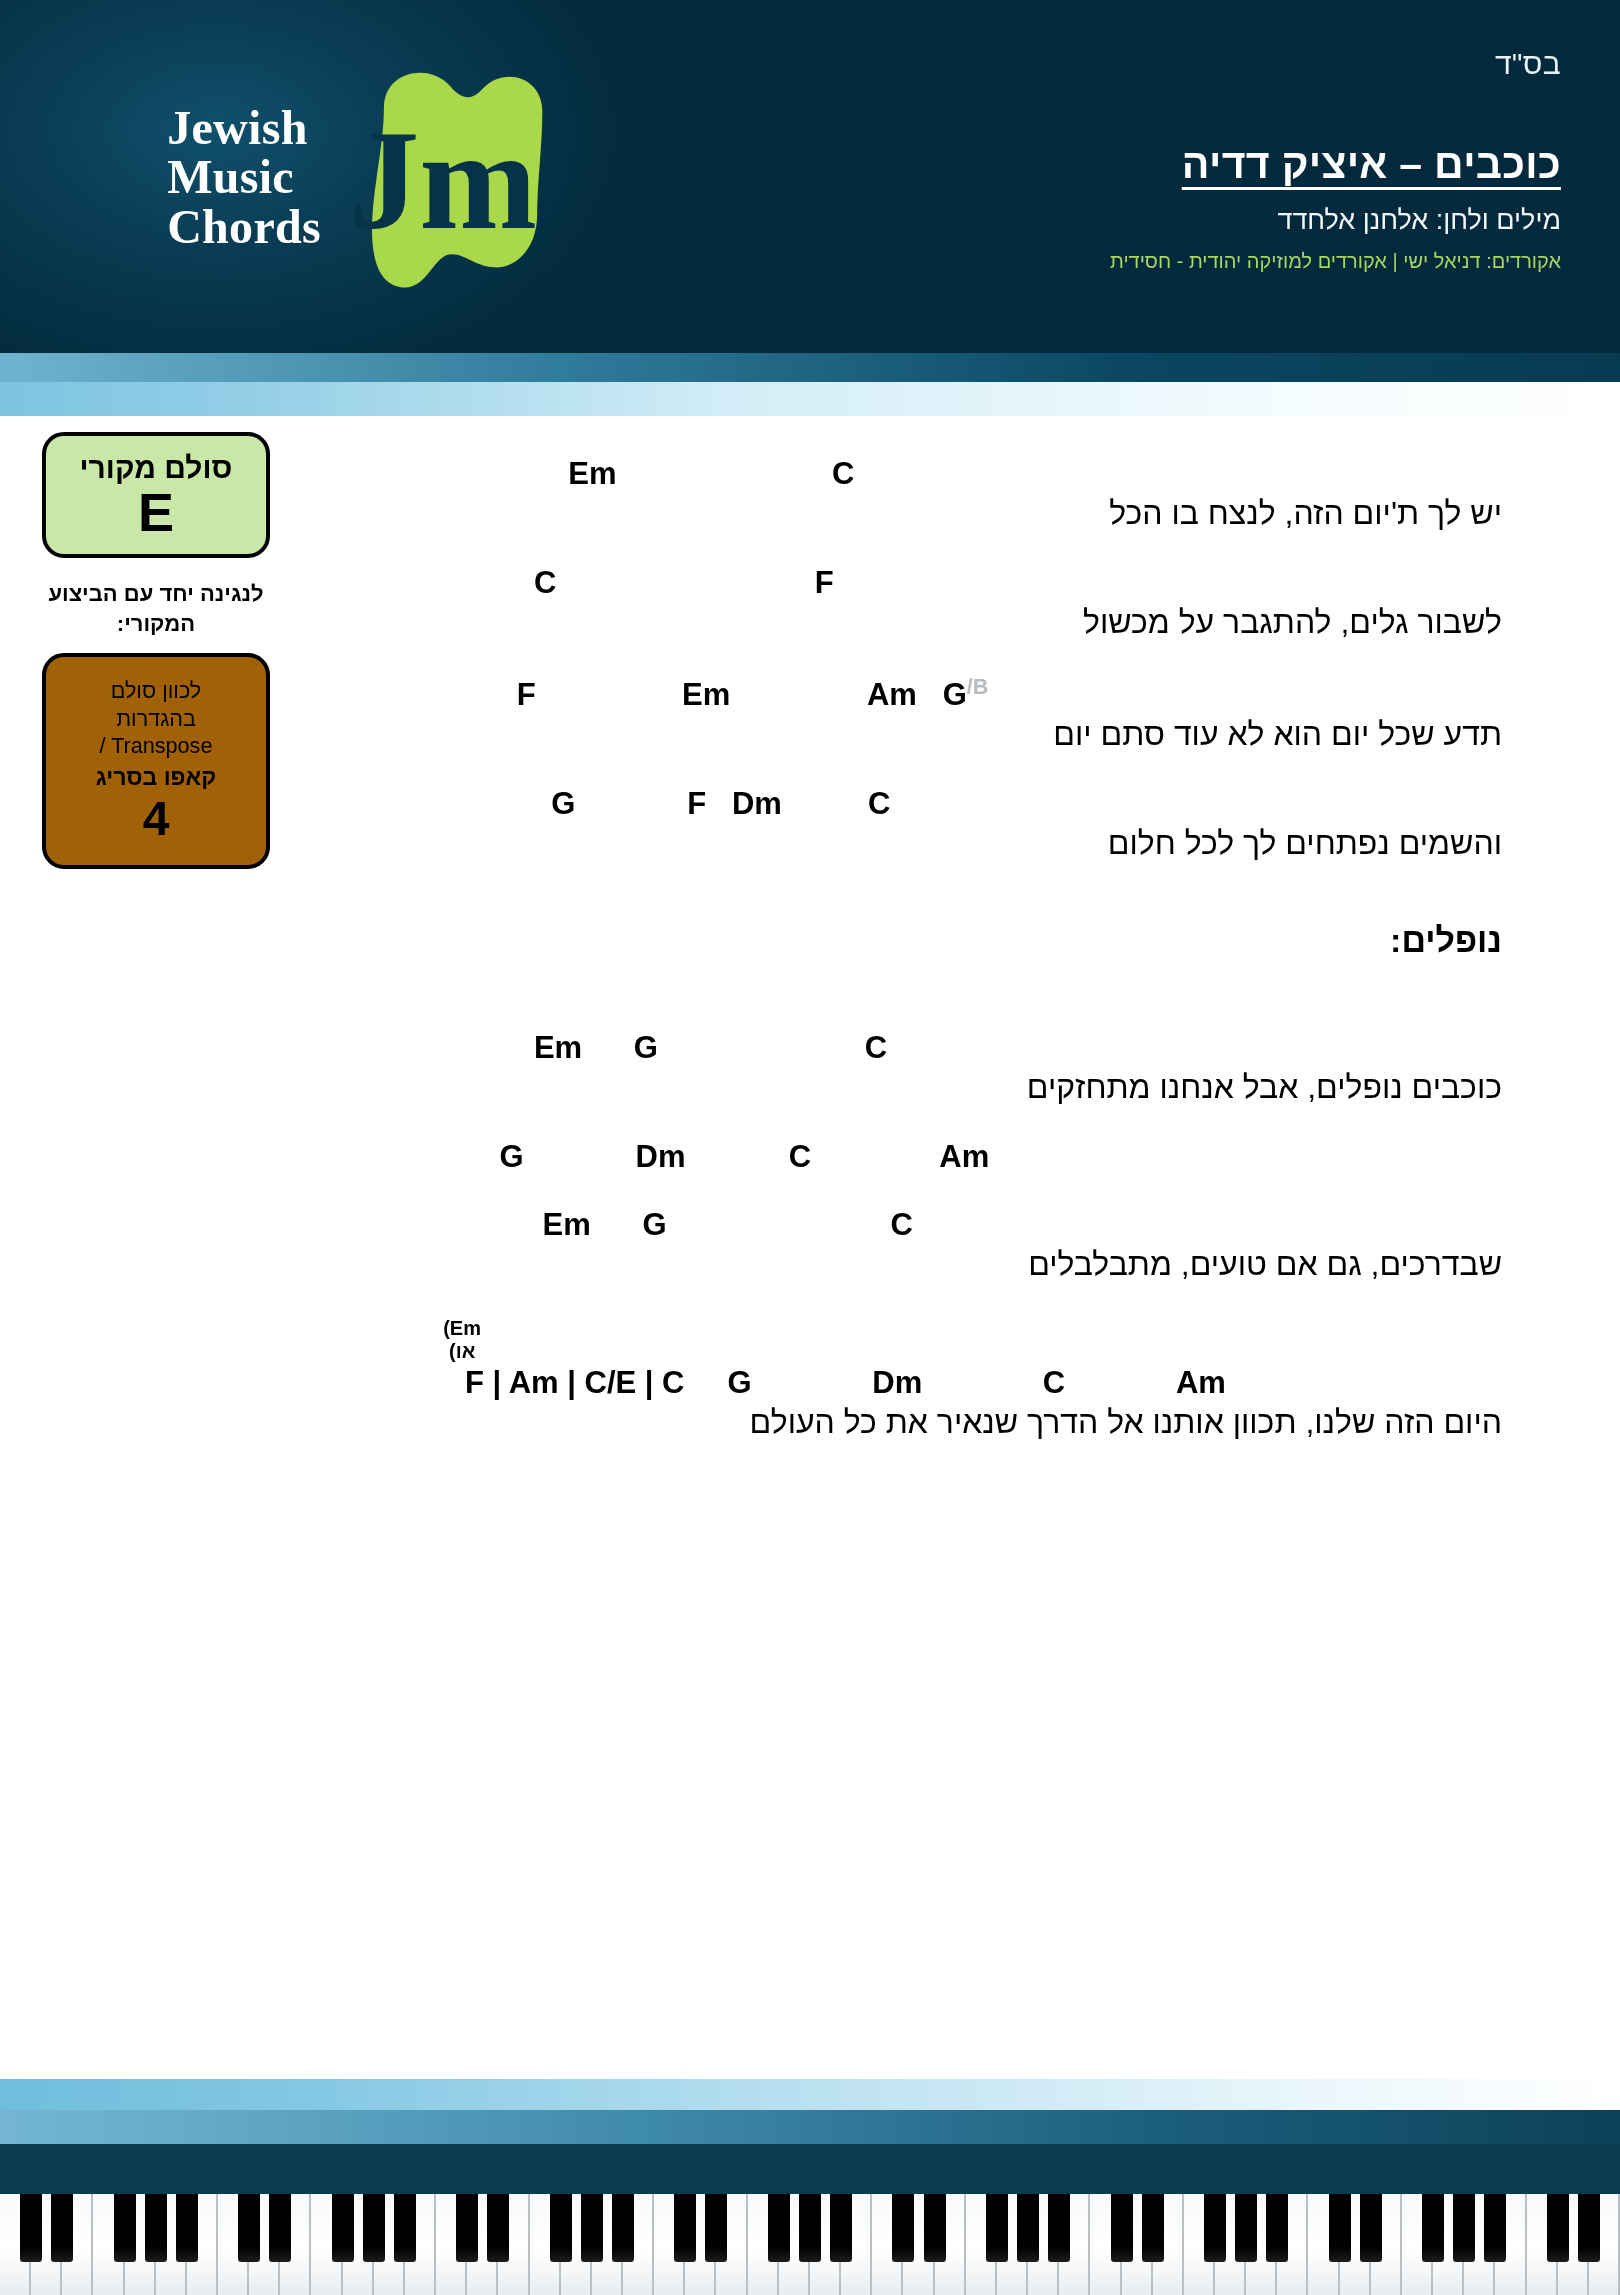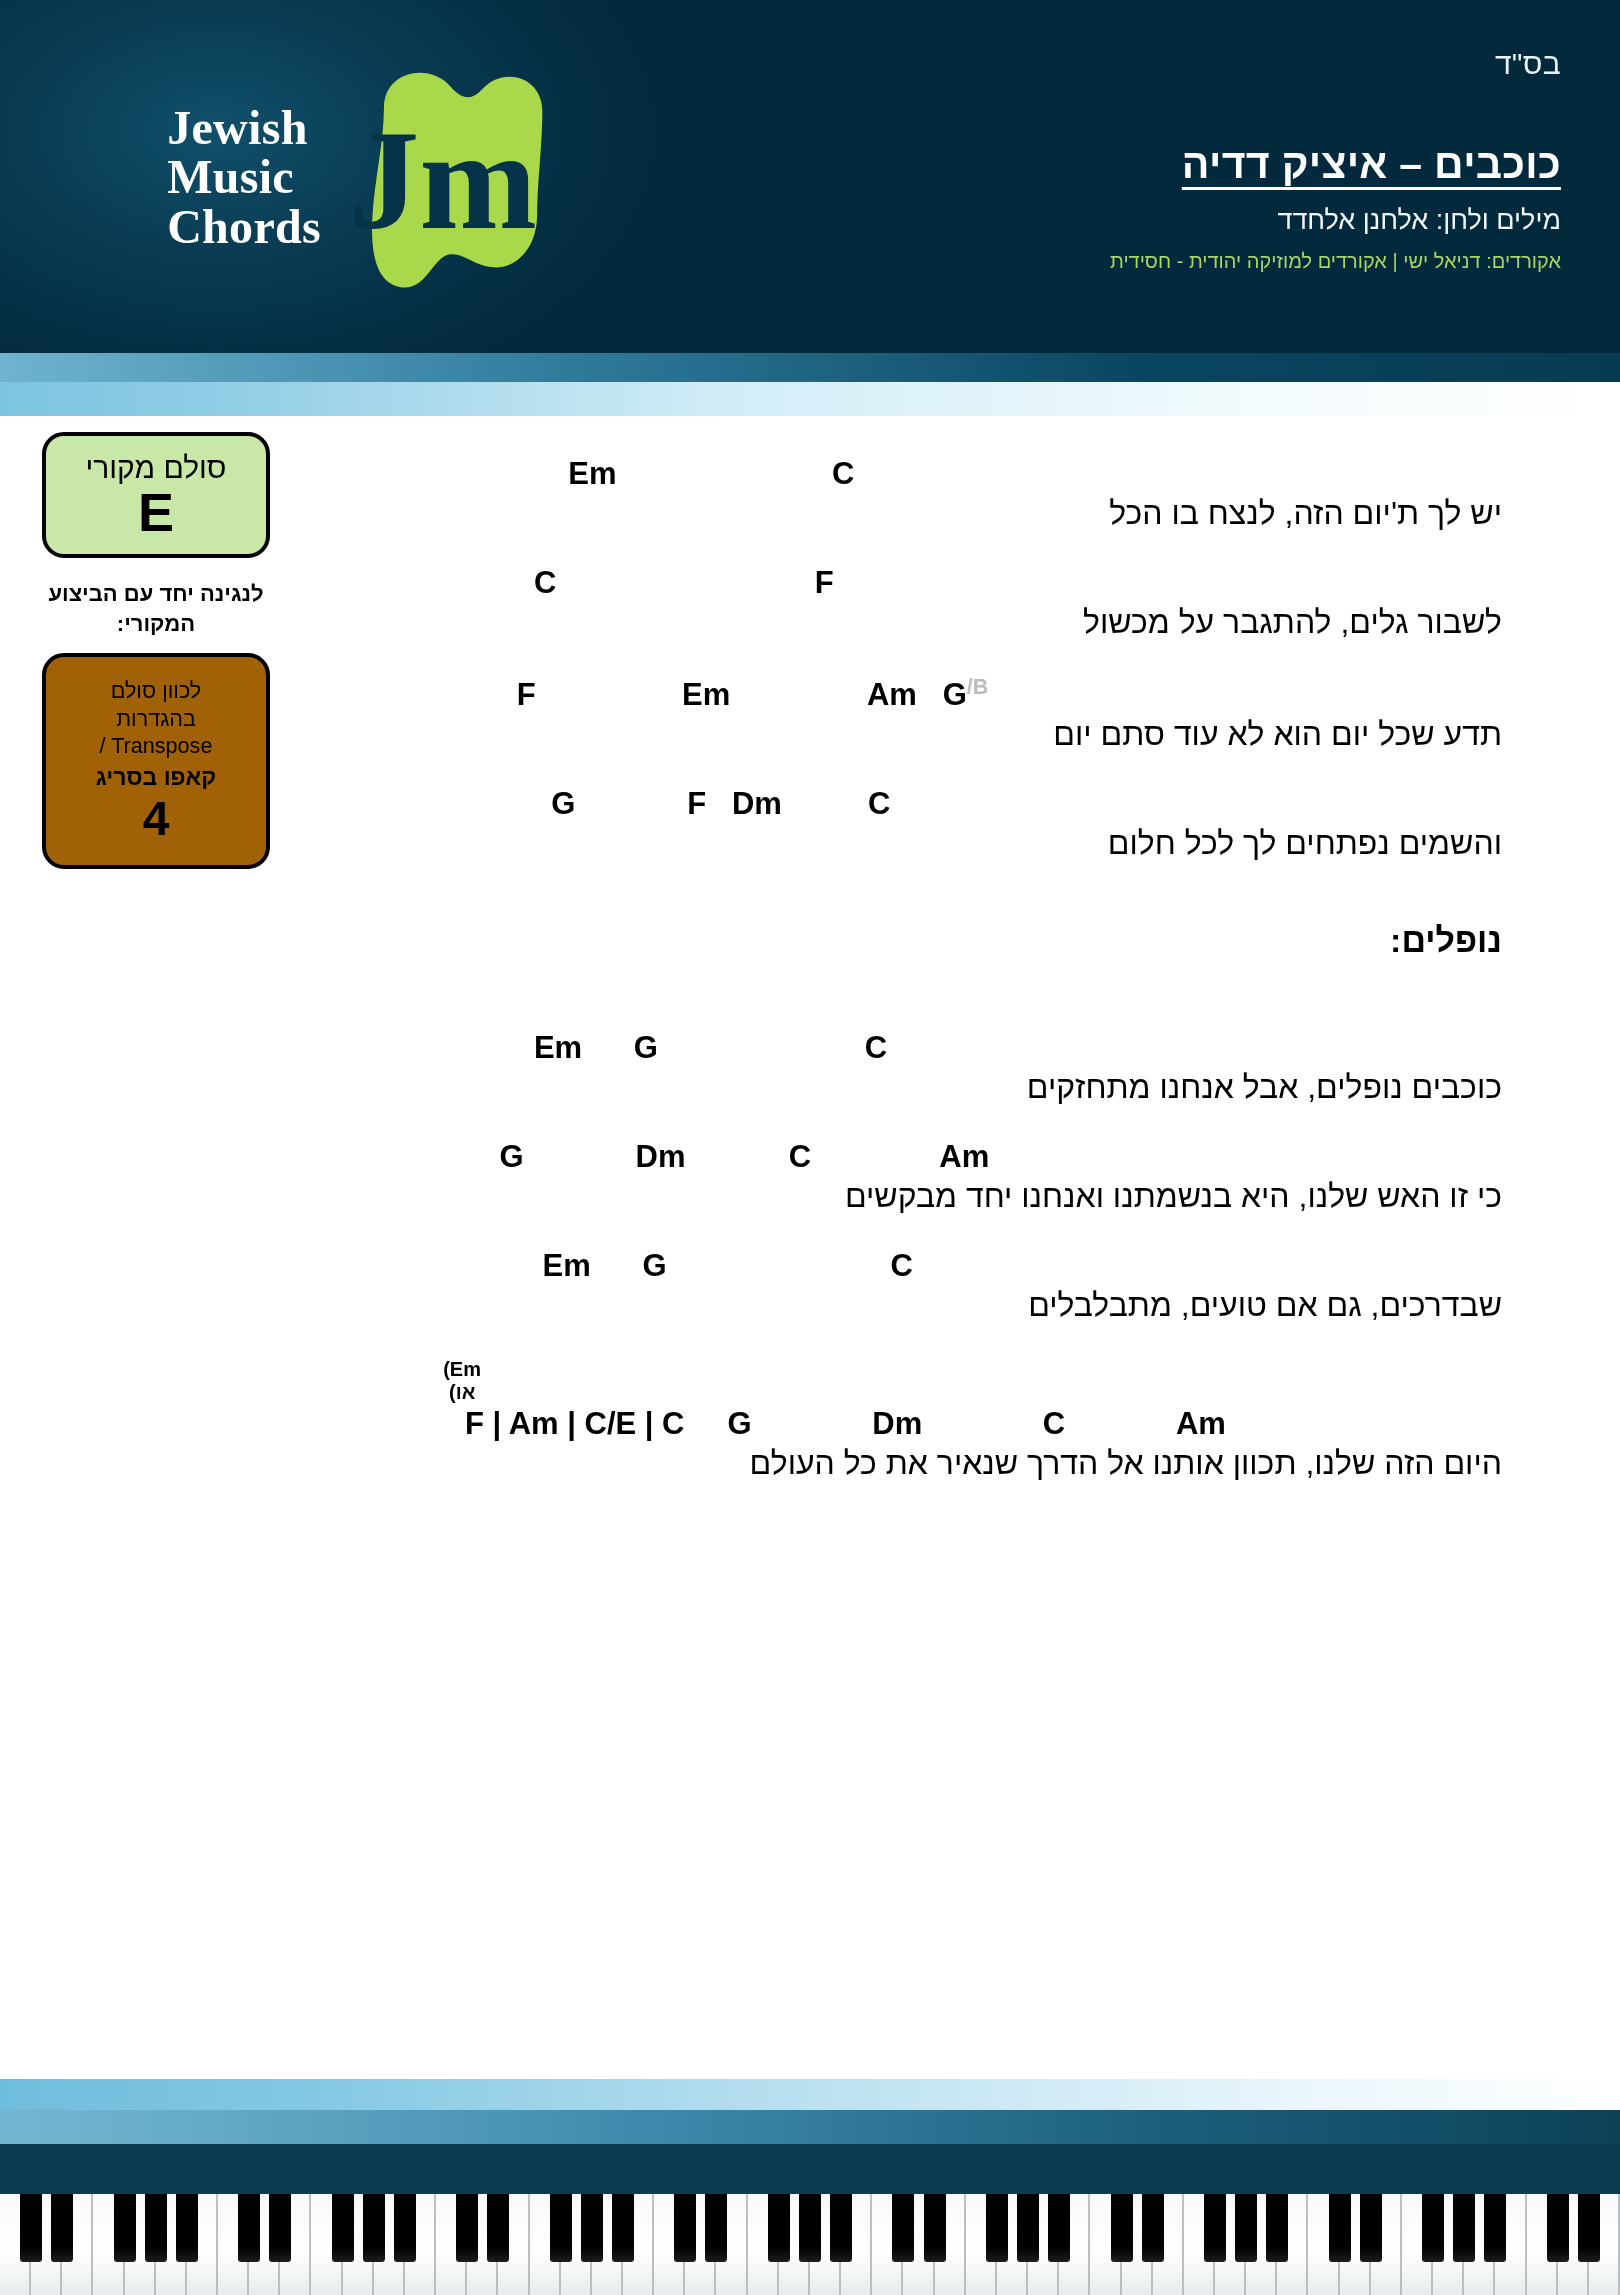--- a/index.html
+++ b/index.html
@@ -72,21 +72,21 @@
   .sidebar{
     position:absolute;left:41px;top:432px;width:229px;
   }
   .key-box{
     width:228px;height:126px;
     background:#c9e8a8;border:4.6px solid #000000;border-radius:22px;
     box-sizing:border-box;
     display:flex;flex-direction:column;align-items:center;justify-content:center;
     gap:1.3px;
   }
-  .key-box .kb-label{font-size:30px;font-weight:normal;color:#000;line-height:1.1;}
+  .key-box .kb-label{font-size:30px;font-weight:bold;color:#000;line-height:1.1;}
   .key-box .kb-value{font-size:54px;font-weight:bold;color:#000;line-height:1.0;direction:ltr;}
 
   .play-note{
     width:228px;text-align:center;
     margin-top:21px;
     font-size:22px;font-weight:bold;color:#000;line-height:1.35;
   }
 
   .transpose-box{
     margin-top:14.4px;
@@ -238,21 +238,20 @@
       <div class="pizmon">נופלים:</div>
     </div>
 
     <div class="blk" style="margin-left:131px;margin-right:118px;">
       <div class="chordline">        Em      G                        C</div>
       <div class="lyricline">כוכבים נופלים, אבל אנחנו מתחזקים</div>
     </div>
 
     <div class="blk" style="margin-left:131px;margin-right:118px;">
       <div class="chordline">    G             Dm            C               Am</div>
-      <div class="lyricline">כי זו האש שלנו, היא בנשמתנו ואנחנו יחד מבקשים</div>
     </div>
 
     <div class="blk" style="margin-left:131px;margin-right:118px;">
       <div class="chordline">         Em      G                          C</div>
       <div class="lyricline">שבדרכים, גם אם טועים, מתבלבלים</div>
     </div>
 
     <div class="blk" style="margin-left:131px;margin-right:118px;">
       <div class="alt-note" style="padding-right:1021px;">
         <span class="ltr">(Em</span><span>&nbsp;</span><span>או)</span>

